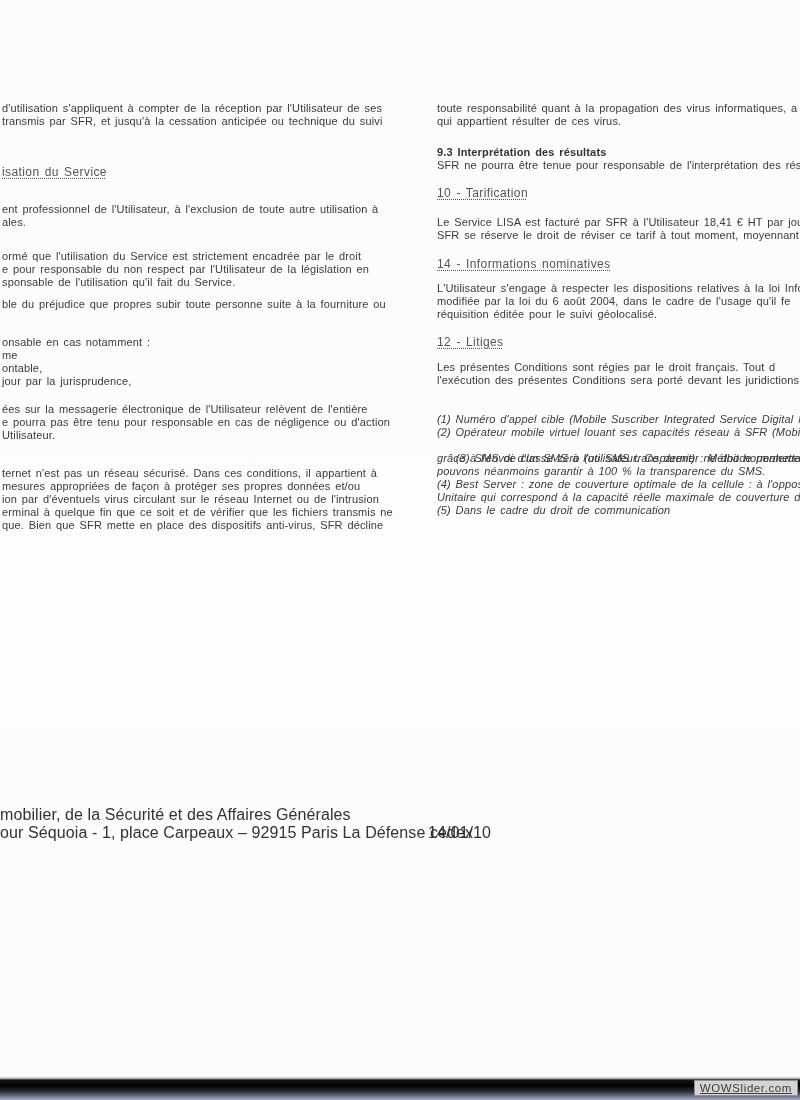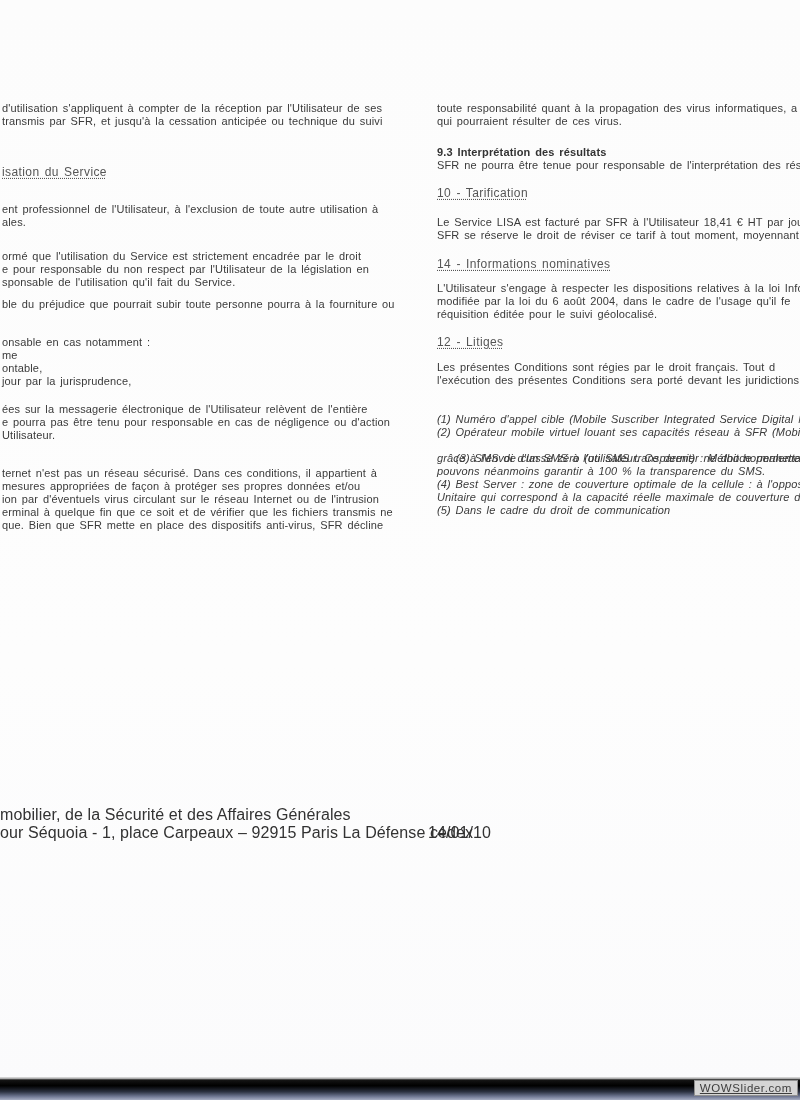--- a/index.html
+++ b/index.html
@@ -79,39 +79,39 @@
 
   <div class="para col-left h-underline" style="top:166px">isation du Service</div>
 
   <div class="para col-left" style="top:203px">ent professionnel de l'Utilisateur, à l'exclusion de toute autre utilisation à
 ales.</div>
 
   <div class="para col-left" style="top:250px">ormé que l'utilisation du Service est strictement encadrée par le droit
 e pour responsable du non respect par l'Utilisateur de la législation en
 sponsable de l'utilisation qu'il fait du Service.</div>
 
-  <div class="para col-left" style="top:298px">ble du préjudice que pourrait subir toute personne pourra à la fourniture ou</div>
+  <div class="para col-left" style="top:298px">ble du préjudice que propres subir toute personne suite à la fourniture ou</div>
 
   <div class="para col-left" style="top:336px">onsable en cas notamment :
 me
 ontable,
 jour par la jurisprudence,</div>
 
   <div class="para col-left" style="top:403px">ées sur la messagerie électronique de l'Utilisateur relèvent de l'entière
 e pourra pas être tenu pour responsable en cas de négligence ou d'action
 Utilisateur.</div>
 
   <div class="para col-left" style="top:467px">ternet n'est pas un réseau sécurisé. Dans ces conditions, il appartient à
 mesures appropriées de façon à protéger ses propres données et/ou
 ion par d'éventuels virus circulant sur le réseau Internet ou de l'intrusion
 erminal à quelque fin que ce soit et de vérifier que les fichiers transmis ne
 que. Bien que SFR mette en place des dispositifs anti-virus, SFR décline</div>
 
   <div class="para col-right" style="top:102px">toute responsabilité quant à la propagation des virus informatiques, a
-qui pourraient résulter de ces virus.</div>
+qui appartient résulter de ces virus.</div>
 
   <div class="para col-right h-bold" style="top:146px">9.3 Interprétation des résultats</div>
 
   <div class="para col-right" style="top:159px">SFR ne pourra être tenue pour responsable de l'interprétation des résu</div>
 
   <div class="para col-right h-underline" style="top:187px">10 - Tarification</div>
 
   <div class="para col-right" style="top:216px">Le Service LISA est facturé par SFR à l'Utilisateur 18,41 € HT par jour
 SFR se réserve le droit de réviser ce tarif à tout moment, moyennant u</div>
 

